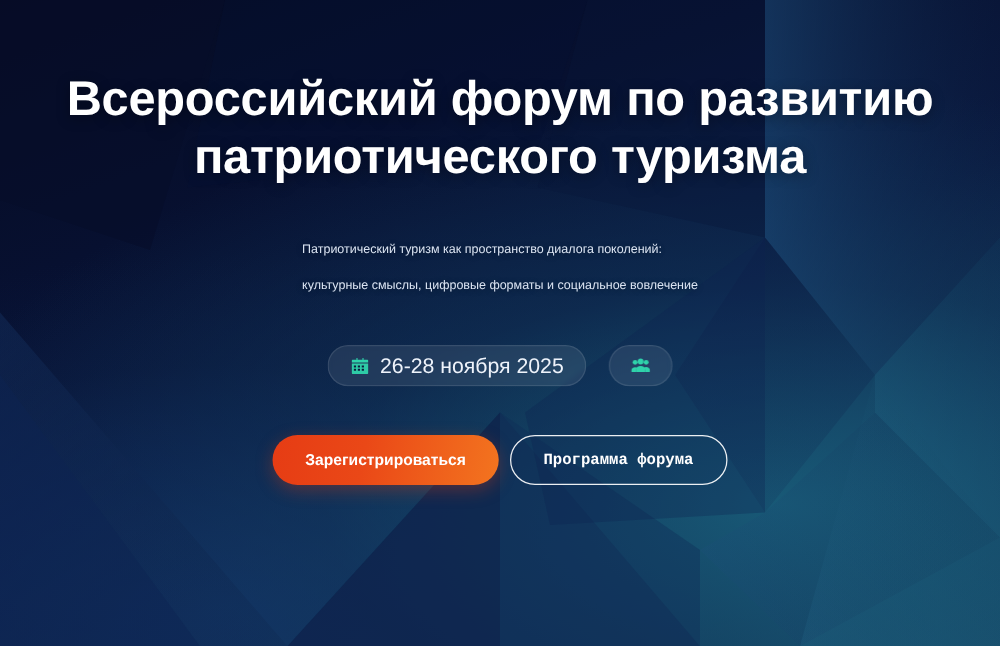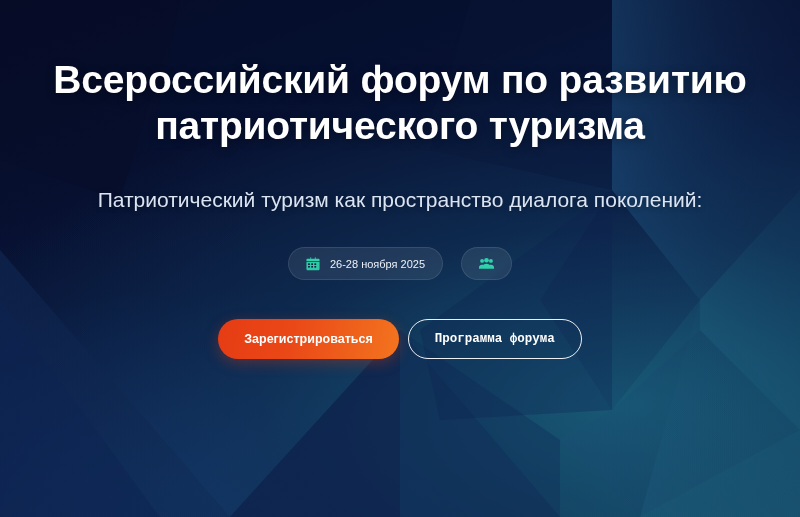--- a/index.html
+++ b/index.html
@@ -44,21 +44,21 @@
     text-align:center;
     letter-spacing:-0.2px;
     text-shadow:0 2px 10px rgba(0,0,0,0.35);
     max-width:700px;
   }
 
   .subtitle {
     margin-top:36px;
     text-align:left;
     color:#dbe4f2;
-    font-size:21px;
+    font-size:10px;
     line-height:29px;
     font-weight:400;
     max-width:660px;
     text-shadow:0 1px 6px rgba(0,0,0,0.3);
   }
   .subtitle span { display:block; }
 
   .badges {
     margin-top:33px;
     display:flex;
@@ -68,21 +68,21 @@
   .badge {
     display:flex;
     align-items:center;
     gap:9px;
     height:33px;
     padding:0 17px;
     border-radius:18px;
     background:rgba(255,255,255,0.085);
     border:1px solid rgba(255,255,255,0.10);
     color:#eef3fb;
-    font-size:11px;
+    font-size:17px;
     font-weight:400;
     white-space:nowrap;
     backdrop-filter:blur(2px);
   }
   .badge .bicon {
     width:15px; height:15px;
     display:flex; align-items:center; justify-content:center;
     flex:0 0 auto;
   }
   .badge .bicon svg { display:block; }
@@ -165,20 +165,21 @@
   <div class="content">
 
     <h1 class="title">
       <span>Всероссийский форум</span>
       <span>по развитию патриотического</span>
       <span>туризма</span>
     </h1>
 
     <p class="subtitle">
       <span>Патриотический туризм как пространство диалога поколений:</span>
+      <span>культурные смыслы, цифровые форматы и социальное вовлечение</span>
     </p>
 
     <div class="badges">
 
       <div class="badge">
         <span class="bicon">
           <svg width="14" height="14" viewBox="0 0 16 16" fill="#2fd3ab">
             <path d="M4.6 0.6h1.3v1.4H4.6zM10.1 0.6h1.3v1.4h-1.3z"></path>
             <path d="M1.4 2.1h13.2c.5 0 .9.4.9.9v1.6H.5V3c0-.5.4-.9.9-.9z"></path>
             <path d="M.5 5.5h15v8.6c0 .5-.4.9-.9.9H1.4c-.5 0-.9-.4-.9-.9V5.5z" opacity="0.95"></path>

